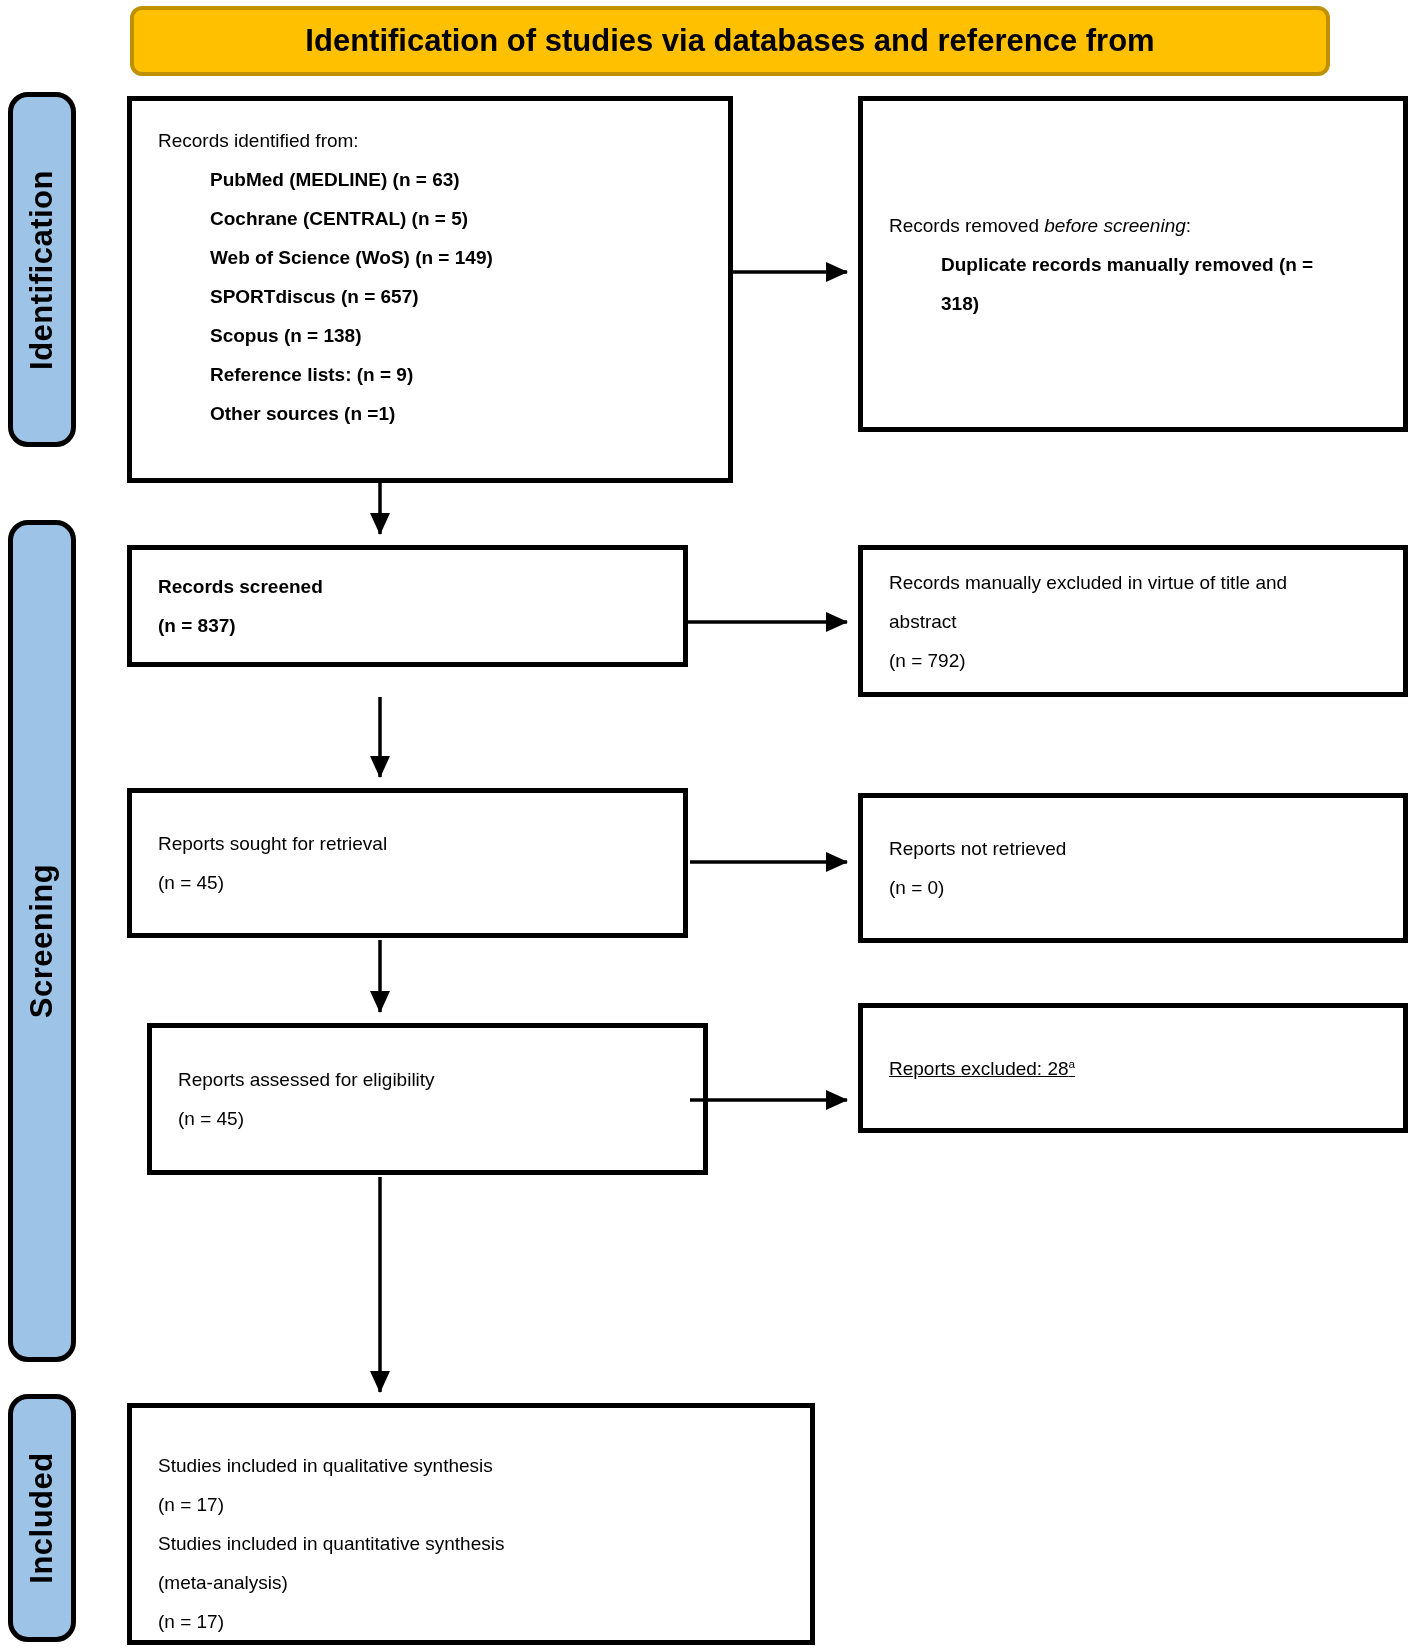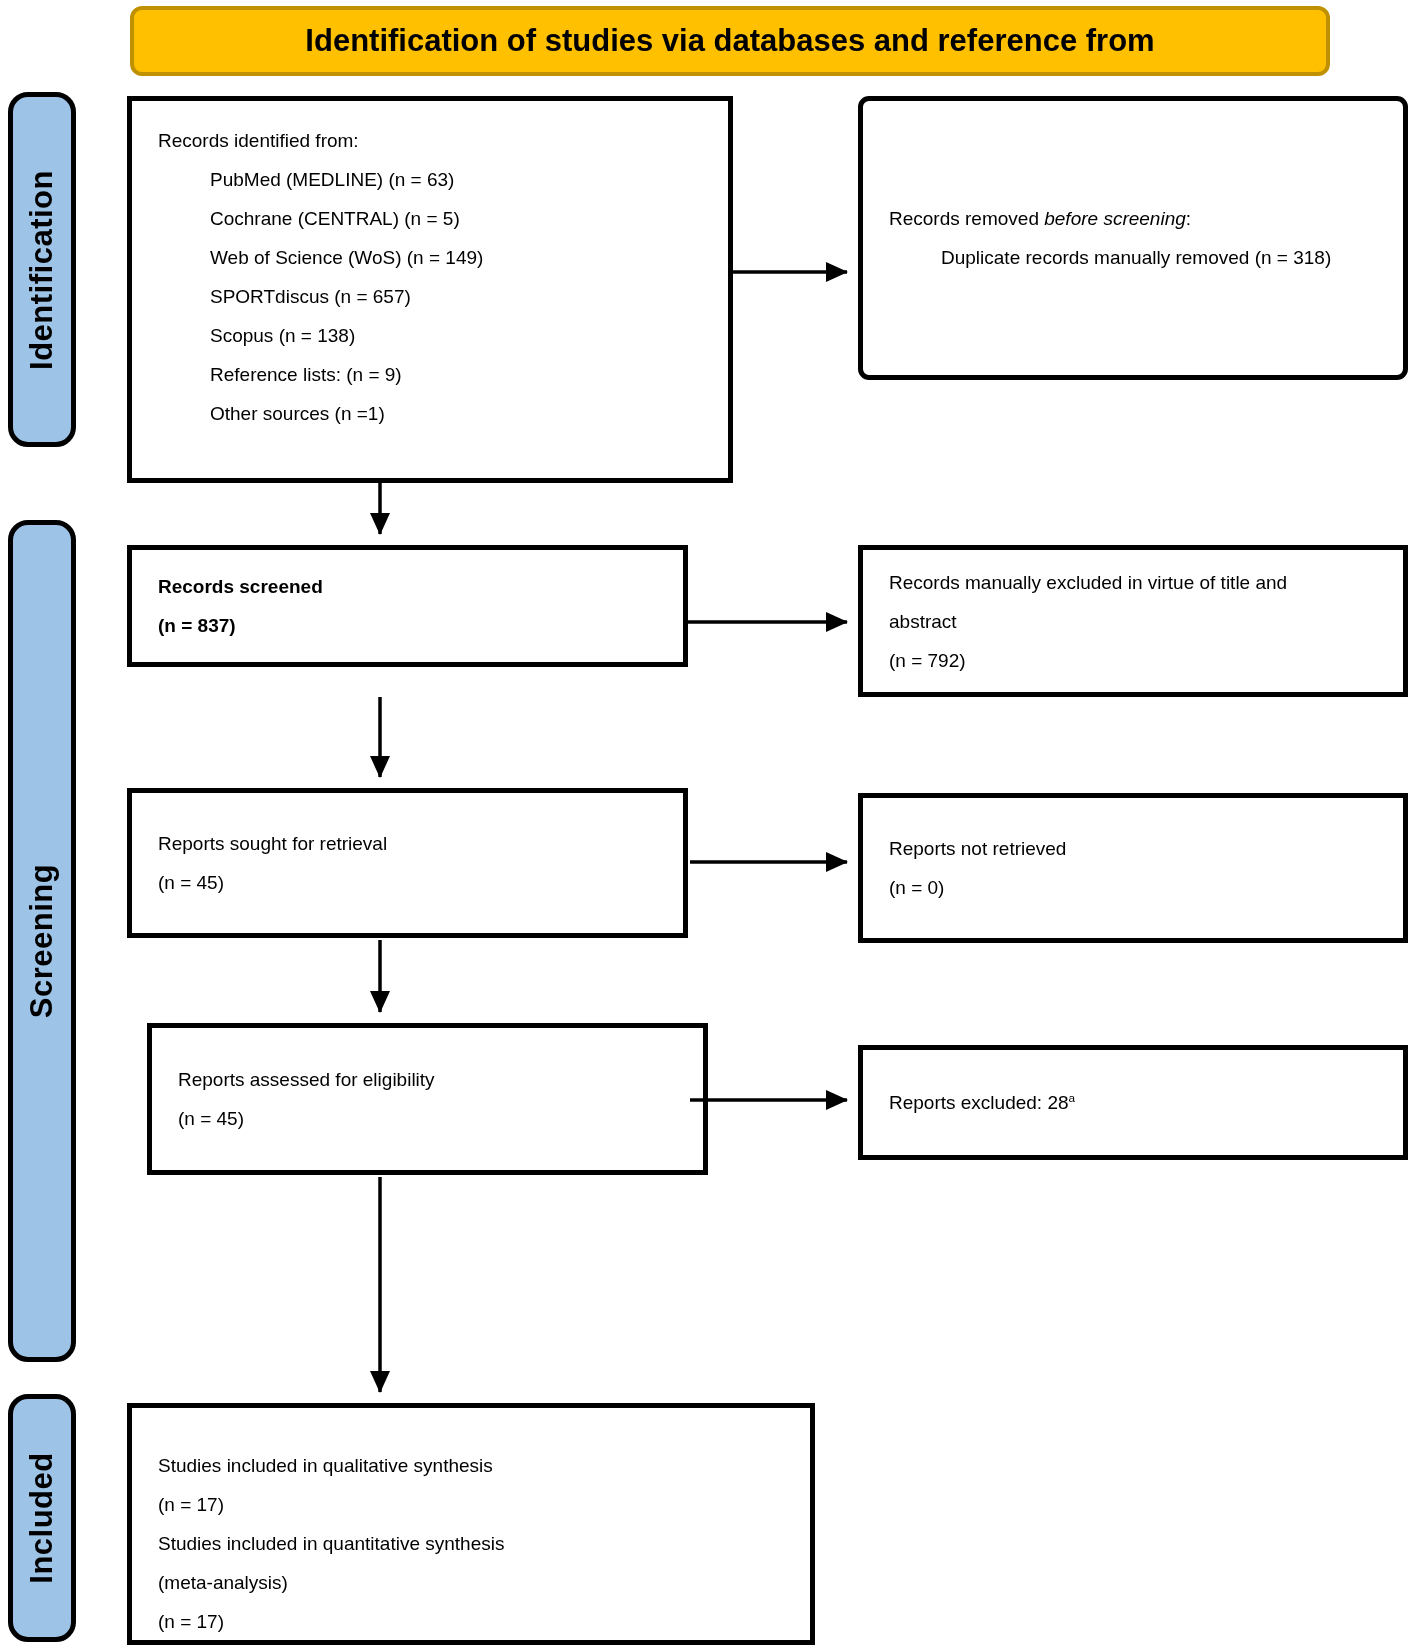--- a/index.html
+++ b/index.html
@@ -43,31 +43,31 @@
   .stage.screening{top:520px;height:842px;}
   .stage.included{top:1394px;height:248px;}
   .box{
     position:absolute;
     background:var(--box-bg,#FFFFFF);
     border:5px solid #000;
     font-size:19px;line-height:39px;
   }
   .box .inner{padding:0 20px 0 26px;}
   .v-center{display:flex;align-items:center;}
-  .indent{padding-left:52px;}
+  .indent{padding-left:52px;font-weight:bold;}
   .box-identified{left:127px;top:96px;width:606px;height:387px;padding-top:20px;}
-  .box-removed{left:858px;top:96px;width:550px;height:284px;border-radius:11px;}
+  .box-removed{left:858px;top:96px;width:550px;height:336px;}
   .box-removed .inner{padding-right:56px;}
   .box-screened{left:127px;top:545px;width:561px;height:122px;font-weight:bold;}
   .box-excluded-ta{left:858px;top:545px;width:550px;height:152px;}
   .box-excluded-ta .inner{padding-right:102px;}
   .box-sought{left:127px;top:788px;width:561px;height:150px;}
   .box-not-retrieved{left:858px;top:793px;width:550px;height:150px;}
   .box-assessed{left:127px;top:1023px;width:561px;height:152px;margin-left:20px;}
-  .box-reports-excluded{left:858px;top:1045px;width:550px;height:115px;}
+  .box-reports-excluded{left:858px;top:1003px;width:550px;height:130px;text-decoration:underline;}
   .box-included{left:127px;top:1403px;width:688px;height:242px;padding-top:38px;}
   .italic{font-style:italic;}
   sup{font-size:62%;line-height:0;vertical-align:super;}
   svg.arrows{position:absolute;left:0;top:0;pointer-events:none;}
 </style>
 </head>
 <body>
 
 <div class="canvas">
 

